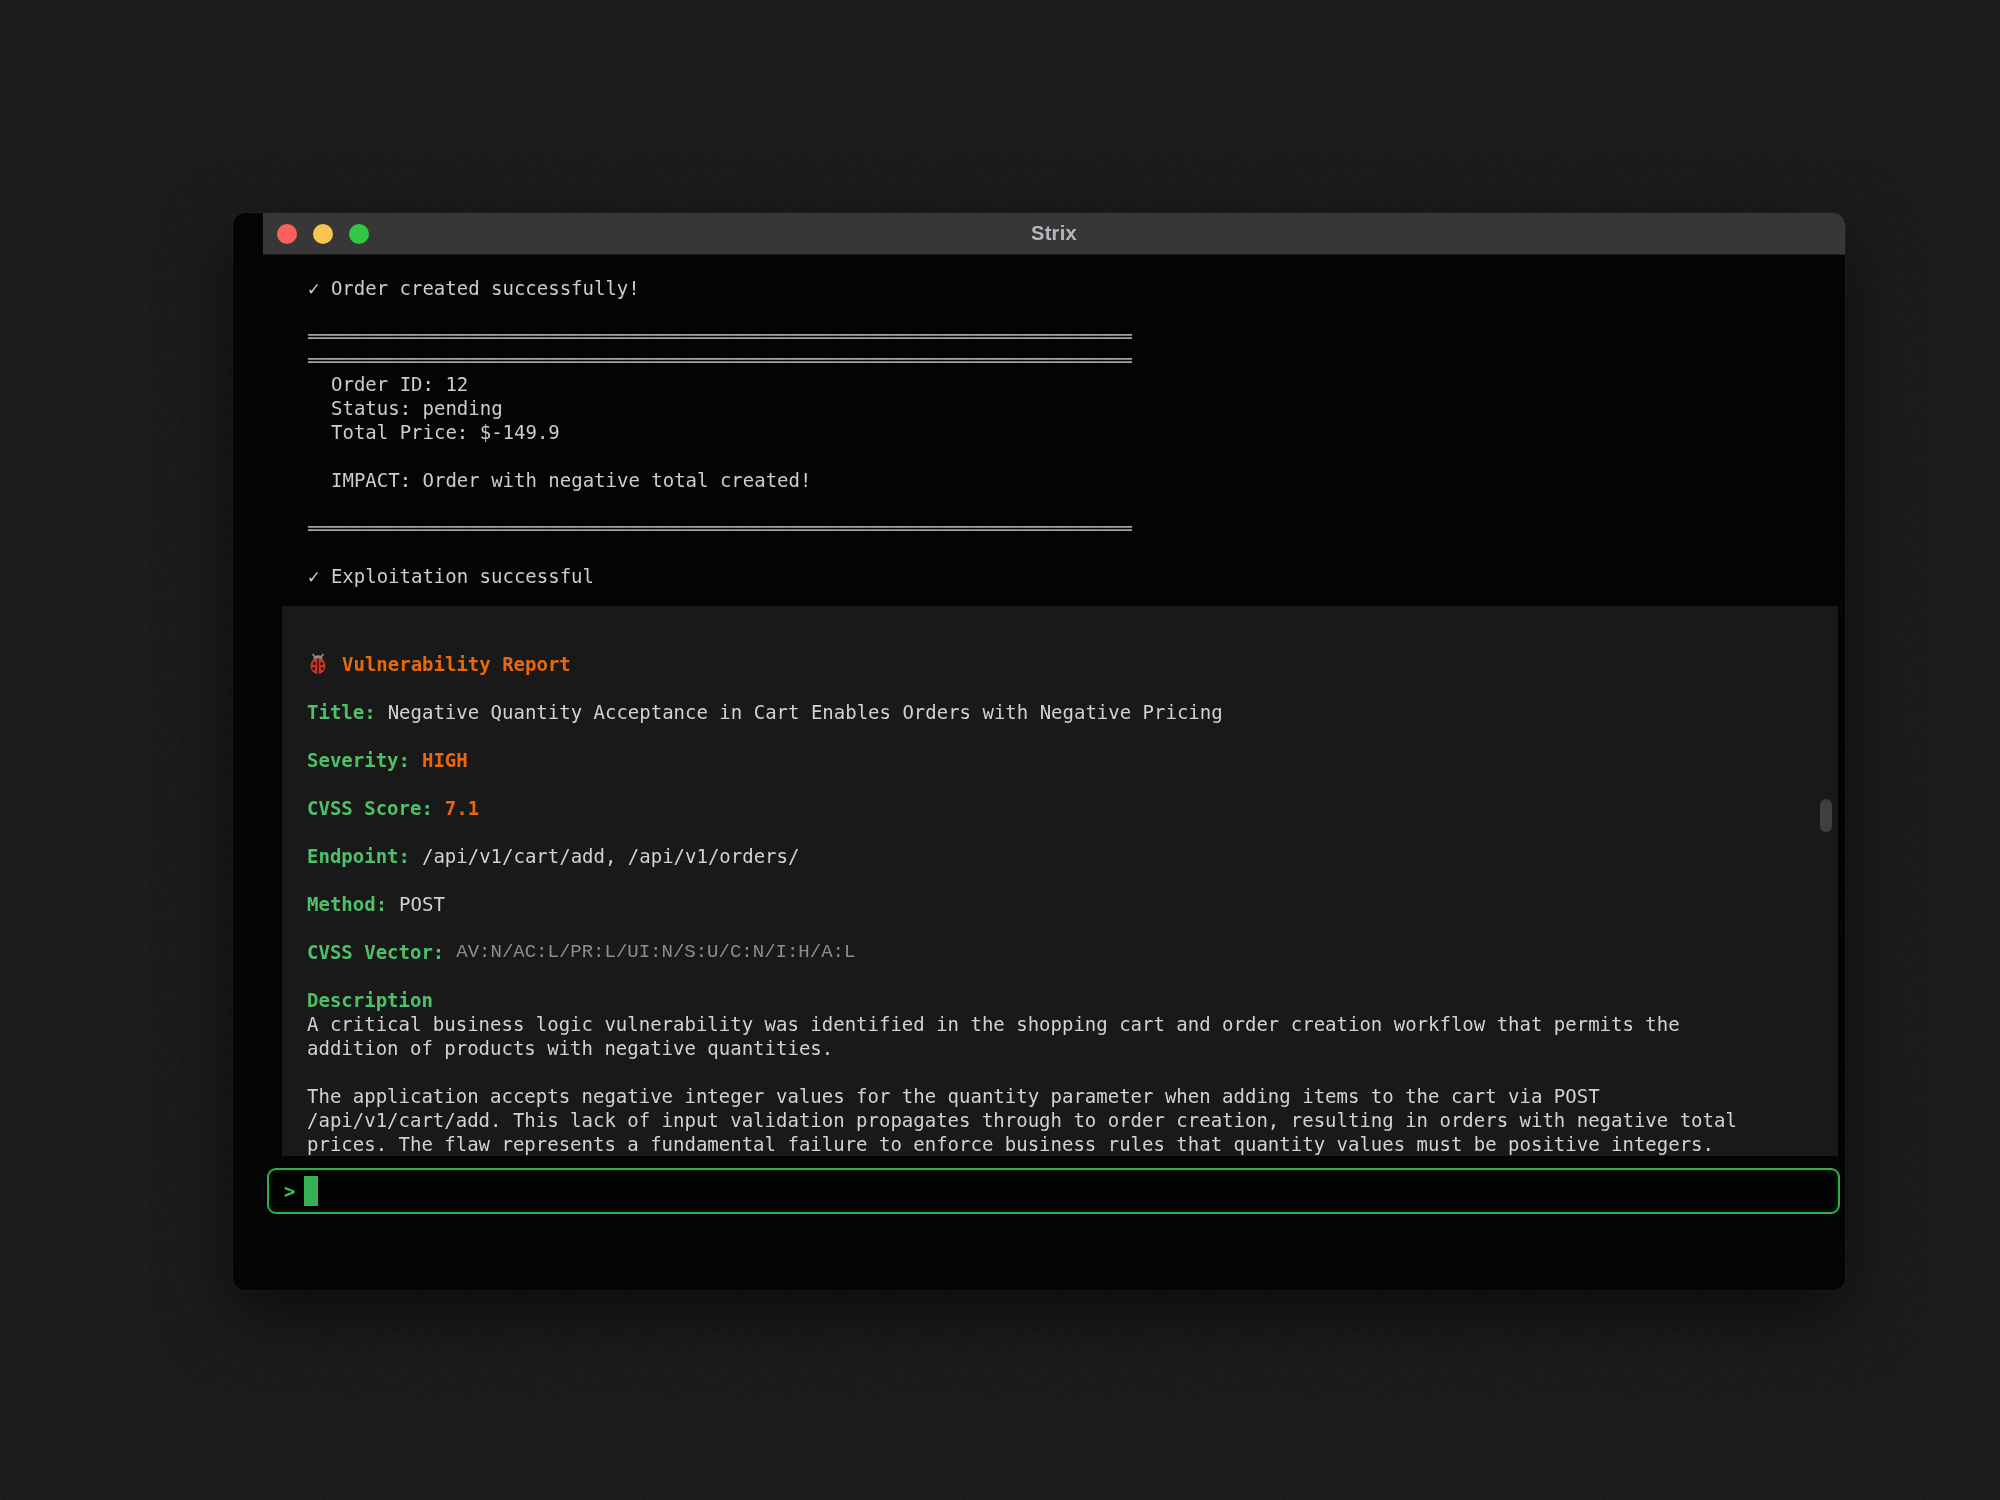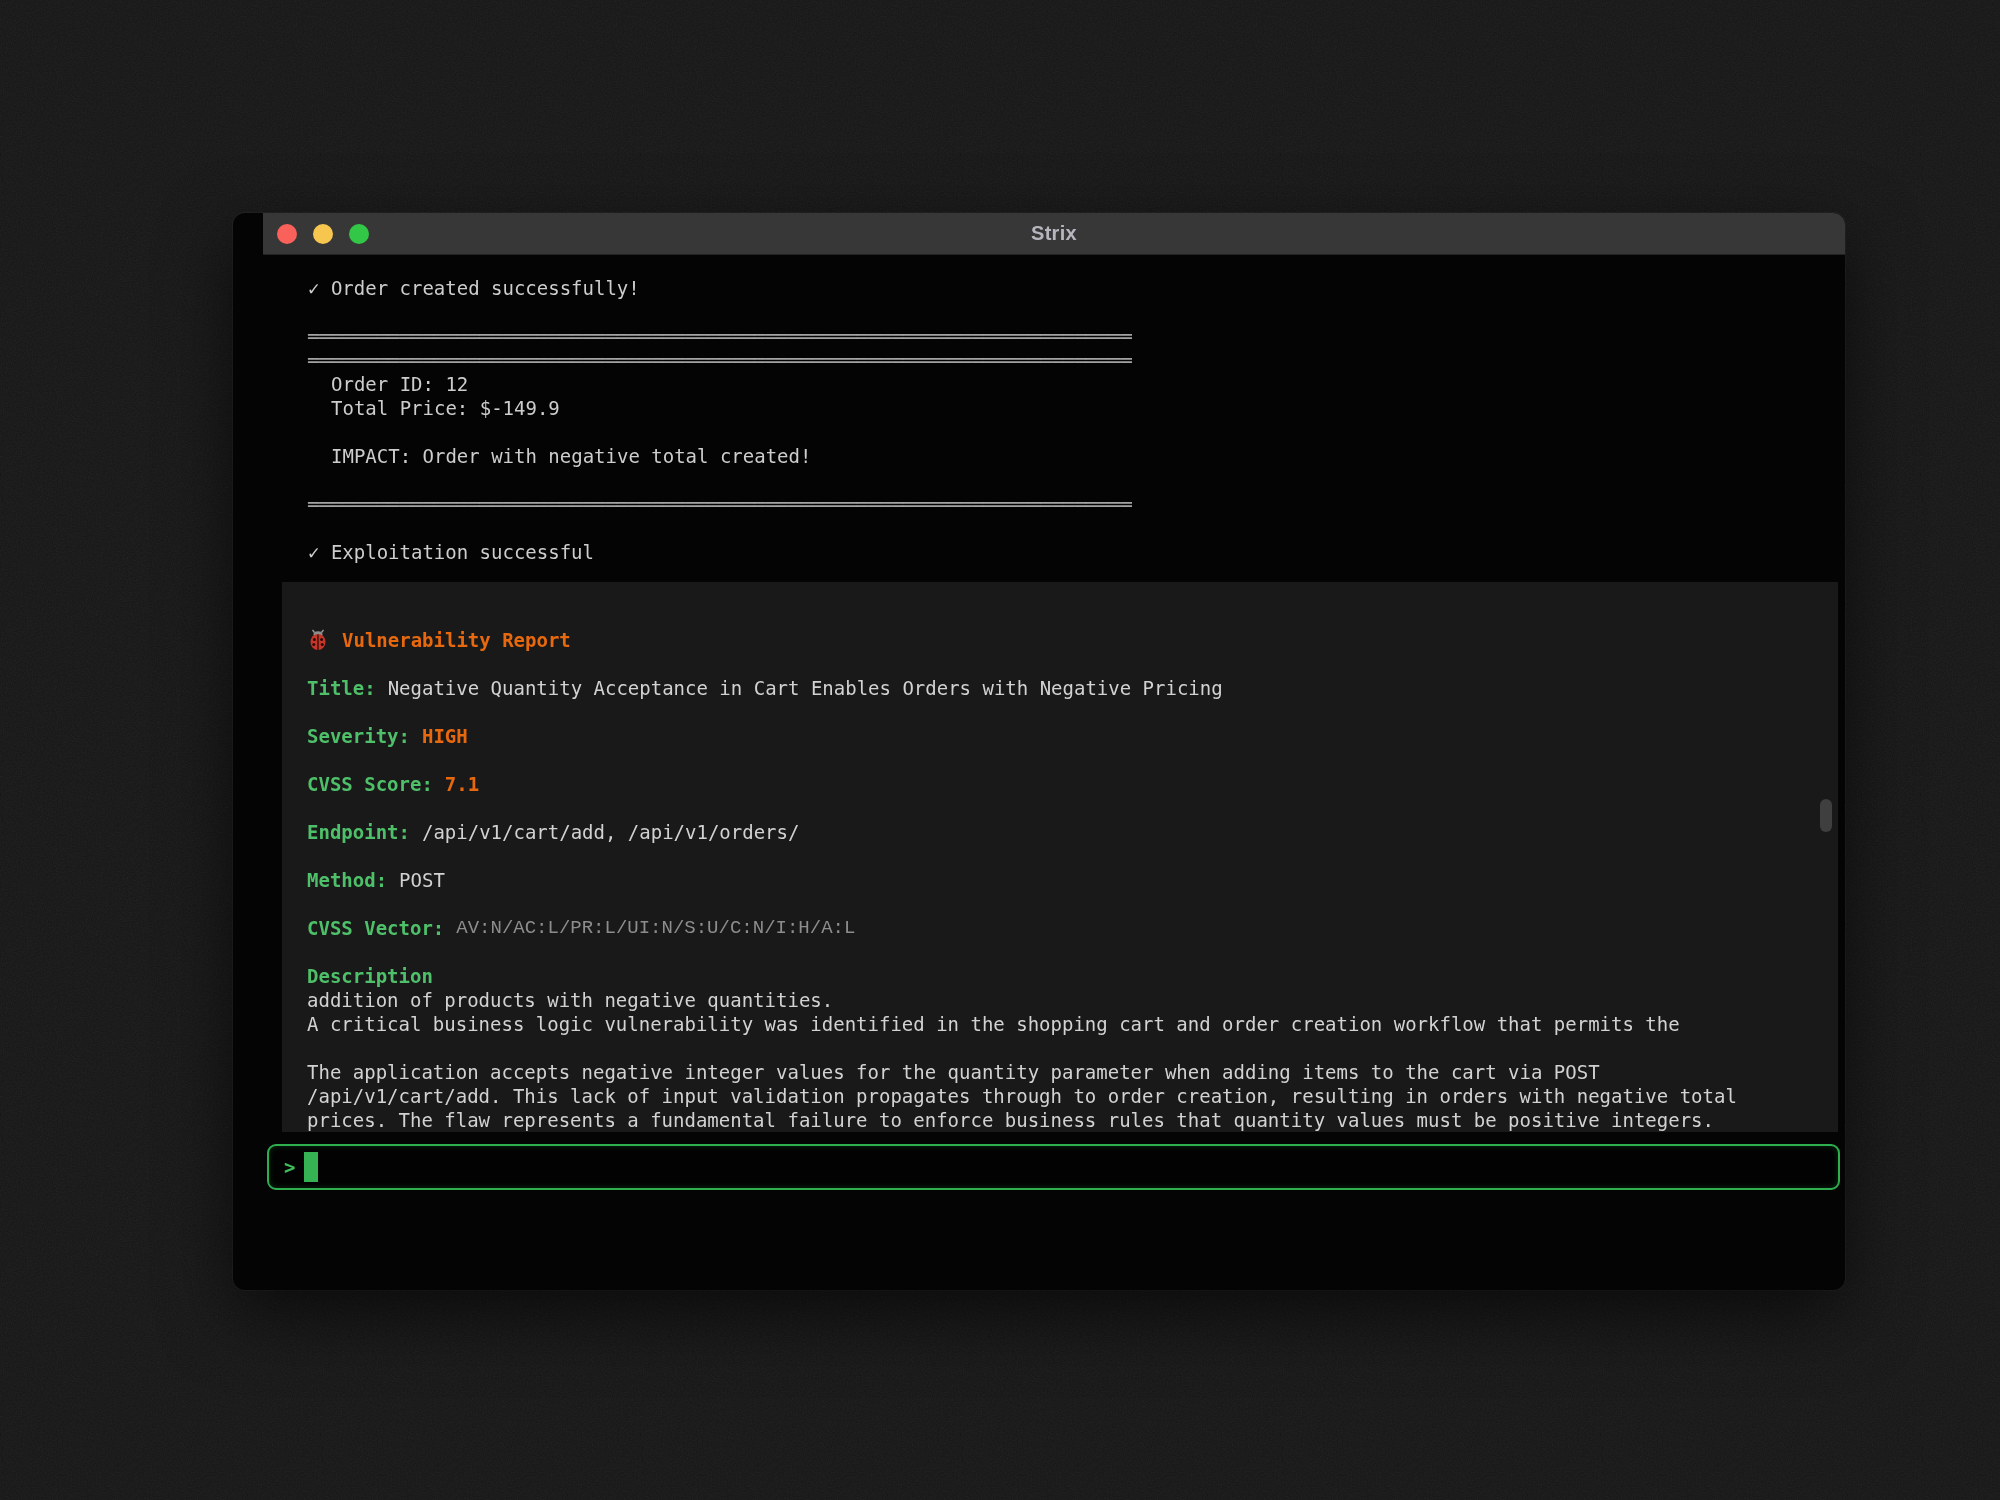--- a/index.html
+++ b/index.html
@@ -93,20 +93,21 @@
   </div>
 
   <div class="term">
 
     <div class="out">
       <div class="tline">✓ Order created successfully!</div>
       <div class="tline"></div>
       <div class="tline sep">════════════════════════════════════════════════════════════════════════</div>
       <div class="tline sep">════════════════════════════════════════════════════════════════════════</div>
       <div class="tline ind">Order ID: 12</div>
+      <div class="tline ind">Status: pending</div>
       <div class="tline ind">Total Price: $-149.9</div>
       <div class="tline"></div>
       <div class="tline ind">IMPACT: Order with negative total created!</div>
       <div class="tline"></div>
       <div class="tline sep">════════════════════════════════════════════════════════════════════════</div>
       <div class="tline"></div>
       <div class="tline">✓ Exploitation successful</div>
     </div>
 
     <div class="panel">
@@ -153,22 +154,22 @@
       </div>
       <div class="pline"></div>
       <div class="pline">
         <span class="lab green">CVSS Vector:</span>
         <span class="dimval">AV:N/AC:L/PR:L/UI:N/S:U/C:N/I:H/A:L</span>
       </div>
       <div class="pline"></div>
       <div class="pline">
         <span class="lab green">Description</span>
       </div>
+      <div class="pline">A critical business logic vulnerability was identified in the shopping cart and order creation workflow that permits the</div>
       <div class="pline">addition of products with negative quantities.</div>
-      <div class="pline">A critical business logic vulnerability was identified in the shopping cart and order creation workflow that permits the</div>
       <div class="pline"></div>
       <div class="pline">The application accepts negative integer values for the quantity parameter when adding items to the cart via POST</div>
       <div class="pline">/api/v1/cart/add. This lack of input validation propagates through to order creation, resulting in orders with negative total</div>
       <div class="pline">prices. The flaw represents a fundamental failure to enforce business rules that quantity values must be positive integers.</div>
     </div>
 
     <div class="scroll-thumb"></div>
 
 
     <div class="inputbox">

